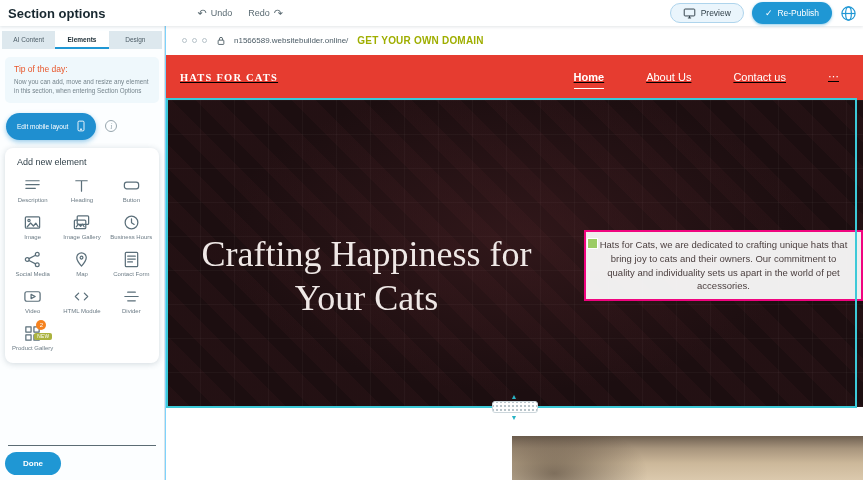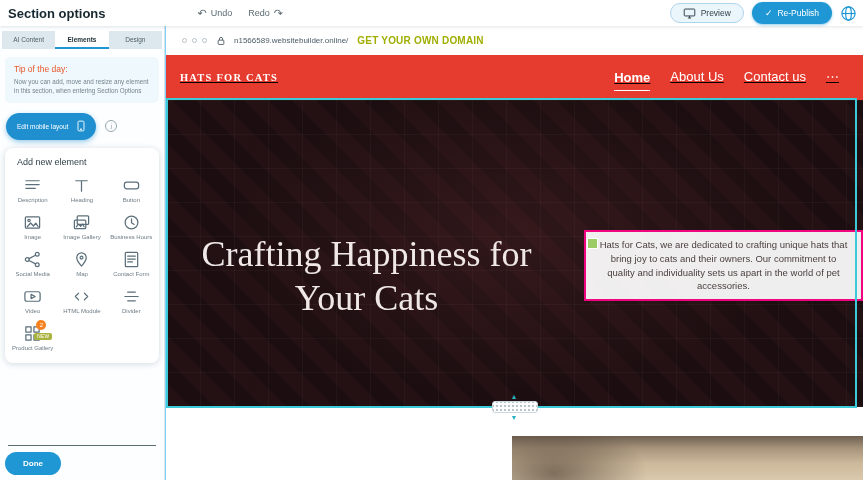--- a/index.html
+++ b/index.html
@@ -47,21 +47,21 @@
   .browser-bar { position:absolute; top:3px; left:0; right:0; height:23px; display:flex; align-items:center; gap:5px; padding-left:16px; background:#fff; }
   .traffic-dot { width:5px; height:5px; border-radius:50%; border:1px solid #b6c2c9; }
   .lock-icon { margin-left:4px; }
   .url-text { font-size:8px; color:#4b5b65; margin-left:3px; }
   .domain-cta { font-size:10px; font-weight:bold; color:#9fae00; margin-left:4px; cursor:pointer; letter-spacing:.2px; }
 
   .site { position:absolute; top:29px; left:0; right:0; bottom:0; overflow:hidden; }
   .site-header { height:45px; background:#e63c30; display:flex; align-items:center; padding:0 24px 0 14px;text-decoration:underline; }
   .site-logo { color:#fff; font-size:10.5px; font-weight:bold; letter-spacing:1.2px; font-family:"Liberation Serif",serif; cursor:pointer; }
   .site-nav { margin-left:auto; display:flex; gap:20px; align-items:center; }
-  .nav-item { color:#fff; font-size:13px; cursor:pointer; padding-bottom:2px; }
+  .nav-item { color:#fff; font-size:11px; cursor:pointer; padding-bottom:2px;margin-left:22px; }
   .nav-item.active { font-weight:bold; border-bottom:1.5px solid #fff; padding-bottom:5px; margin-bottom:-5px; }
 
   .hero { position:relative; height:307px; display:flex; flex-direction:row; align-items:center;
     background-color:#1c0e10;
     background-image:
       radial-gradient(ellipse 420px 220px at 50% 45%, rgba(120,55,60,.22), transparent 70%),
       repeating-linear-gradient(0deg, rgba(255,255,255,.030) 0 1px, transparent 1px 34px),
       repeating-linear-gradient(90deg, rgba(255,255,255,.030) 0 1px, transparent 1px 34px),
       repeating-linear-gradient(45deg, rgba(150,60,70,.06) 0 17px, transparent 17px 34px);
   }

